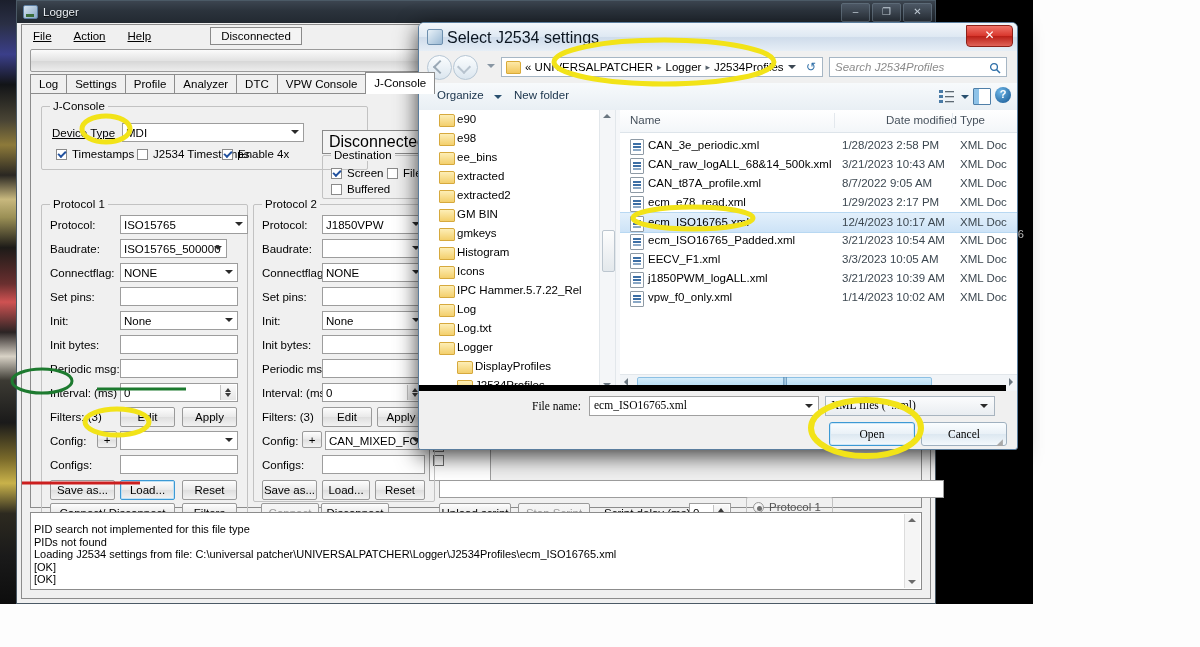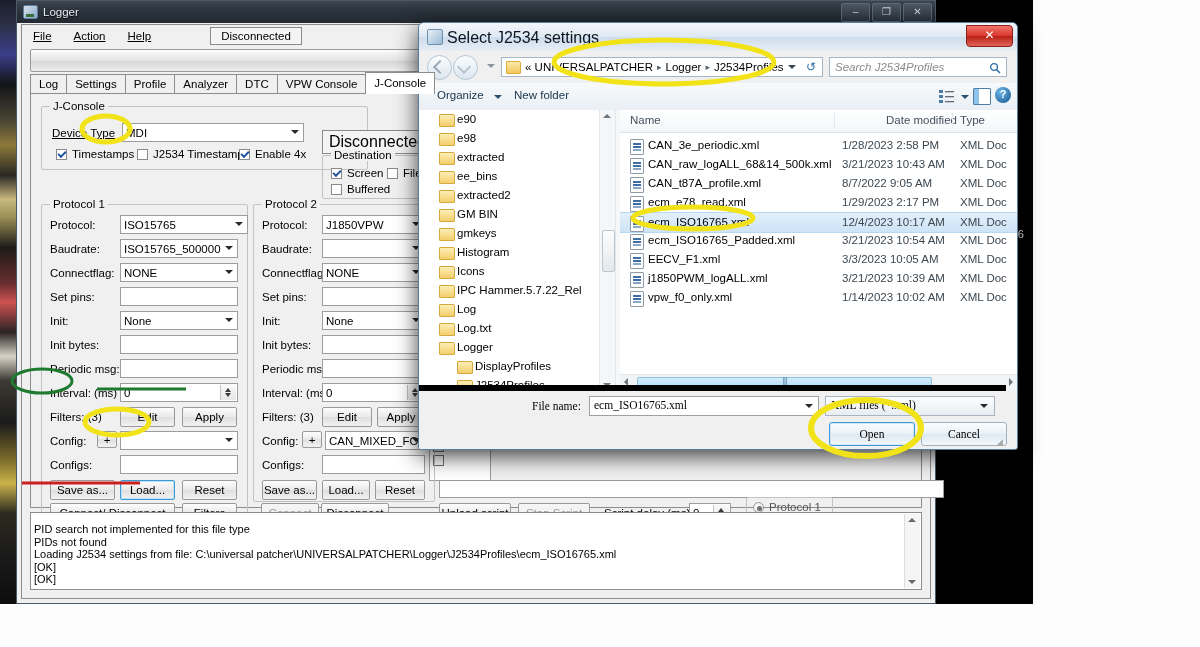--- a/index.html
+++ b/index.html
@@ -242,21 +242,21 @@
 
       <div class="gb" style="left:10px;top:12px;width:325px;height:62px;">
         <div class="gb-title">J-Console</div>
         <div class="lbl" style="left:10px;top:20px;"><u>Device Type</u></div>
         <div class="combo" style="left:80px;top:16px;width:182px;">
           <span>MDI</span>
           <span class="arr"></span>
         </div>
         <div class="cb on" style="left:14px;top:41px;">Timestamps</div>
         <div class="cb" style="left:95px;top:41px;">J2534 Timestamps</div>
-        <div class="cb on" style="left:197px;top:41px;">Enable 4x</div>
+        <div class="cb on" style="left:180px;top:41px;">Enable 4x</div>
       </div>
 
       <div id="disc-big" style="left:291px;top:36px;">Disconnected</div>
       <div class="gb" style="left:291px;top:61px;width:110px;height:42px;">
         <div class="gb-title">Destination</div>
         <div class="cb on" style="left:8px;top:11px;">Screen</div>
         <div class="cb" style="left:64px;top:11px;">File</div>
         <div class="cb" style="left:8px;top:27px;">Buffered</div>
       </div>
 
@@ -290,21 +290,21 @@
       </div>
 
       <div class="gb" style="left:10px;top:110px;width:205px;height:330px;">
         <div class="gb-title">Protocol 1</div>
 
         <div class="lbl" style="left:8px;top:14px;">Protocol:</div>
         <div class="combo" style="left:78px;top:10px;width:128px;">
           <span>ISO15765</span><span class="arr"></span></div>
 
         <div class="lbl" style="left:8px;top:38px;">Baudrate:</div>
-        <div class="combo" style="left:78px;top:34px;width:118px;">
+        <div class="combo" style="left:78px;top:34px;width:107px;">
           <span>ISO15765_500000</span><span class="arr"></span></div>
 
         <div class="lbl" style="left:8px;top:62px;">Connectflag:</div>
         <div class="combo" style="left:78px;top:58px;width:118px;">
           <span>NONE</span><span class="arr"></span></div>
 
         <div class="lbl" style="left:8px;top:86px;">Set pins:</div>
         <div class="txt" style="left:78px;top:82px;width:118px;"></div>
 
         <div class="lbl" style="left:8px;top:110px;">Init:</div>
@@ -477,22 +477,22 @@
     <div id="view-arrow"></div>
     <div id="pane-icon"></div>
     <div id="help-icon">?</div>
   </div>
 
   <div id="fd-body">
 
     <div id="nav-pane">
       <div class="tree-row"><span class="tfolder"></span><span>e90</span></div>
       <div class="tree-row"><span class="tfolder"></span><span>e98</span></div>
+      <div class="tree-row"><span class="tfolder"></span><span>ee_bins</span></div>
       <div class="tree-row"><span class="tfolder"></span><span>extracted</span></div>
-      <div class="tree-row"><span class="tfolder"></span><span>ee_bins</span></div>
       <div class="tree-row"><span class="tfolder"></span><span>extracted2</span></div>
       <div class="tree-row"><span class="tfolder"></span><span>GM BIN</span></div>
       <div class="tree-row"><span class="tfolder"></span><span>gmkeys</span></div>
       <div class="tree-row"><span class="tfolder"></span><span>Histogram</span></div>
       <div class="tree-row"><span class="tfolder"></span><span>Icons</span></div>
       <div class="tree-row"><span class="tfolder"></span><span>IPC Hammer.5.7.22_Rel</span></div>
       <div class="tree-row"><span class="tfolder"></span><span>Log</span></div>
       <div class="tree-row"><span class="tfolder"></span><span>Log.txt</span></div>
       <div class="tree-row"><span class="tfolder"></span><span>Logger</span></div>
       <div class="tree-row lvl2"><span class="tfolder"></span><span>DisplayProfiles</span></div>

